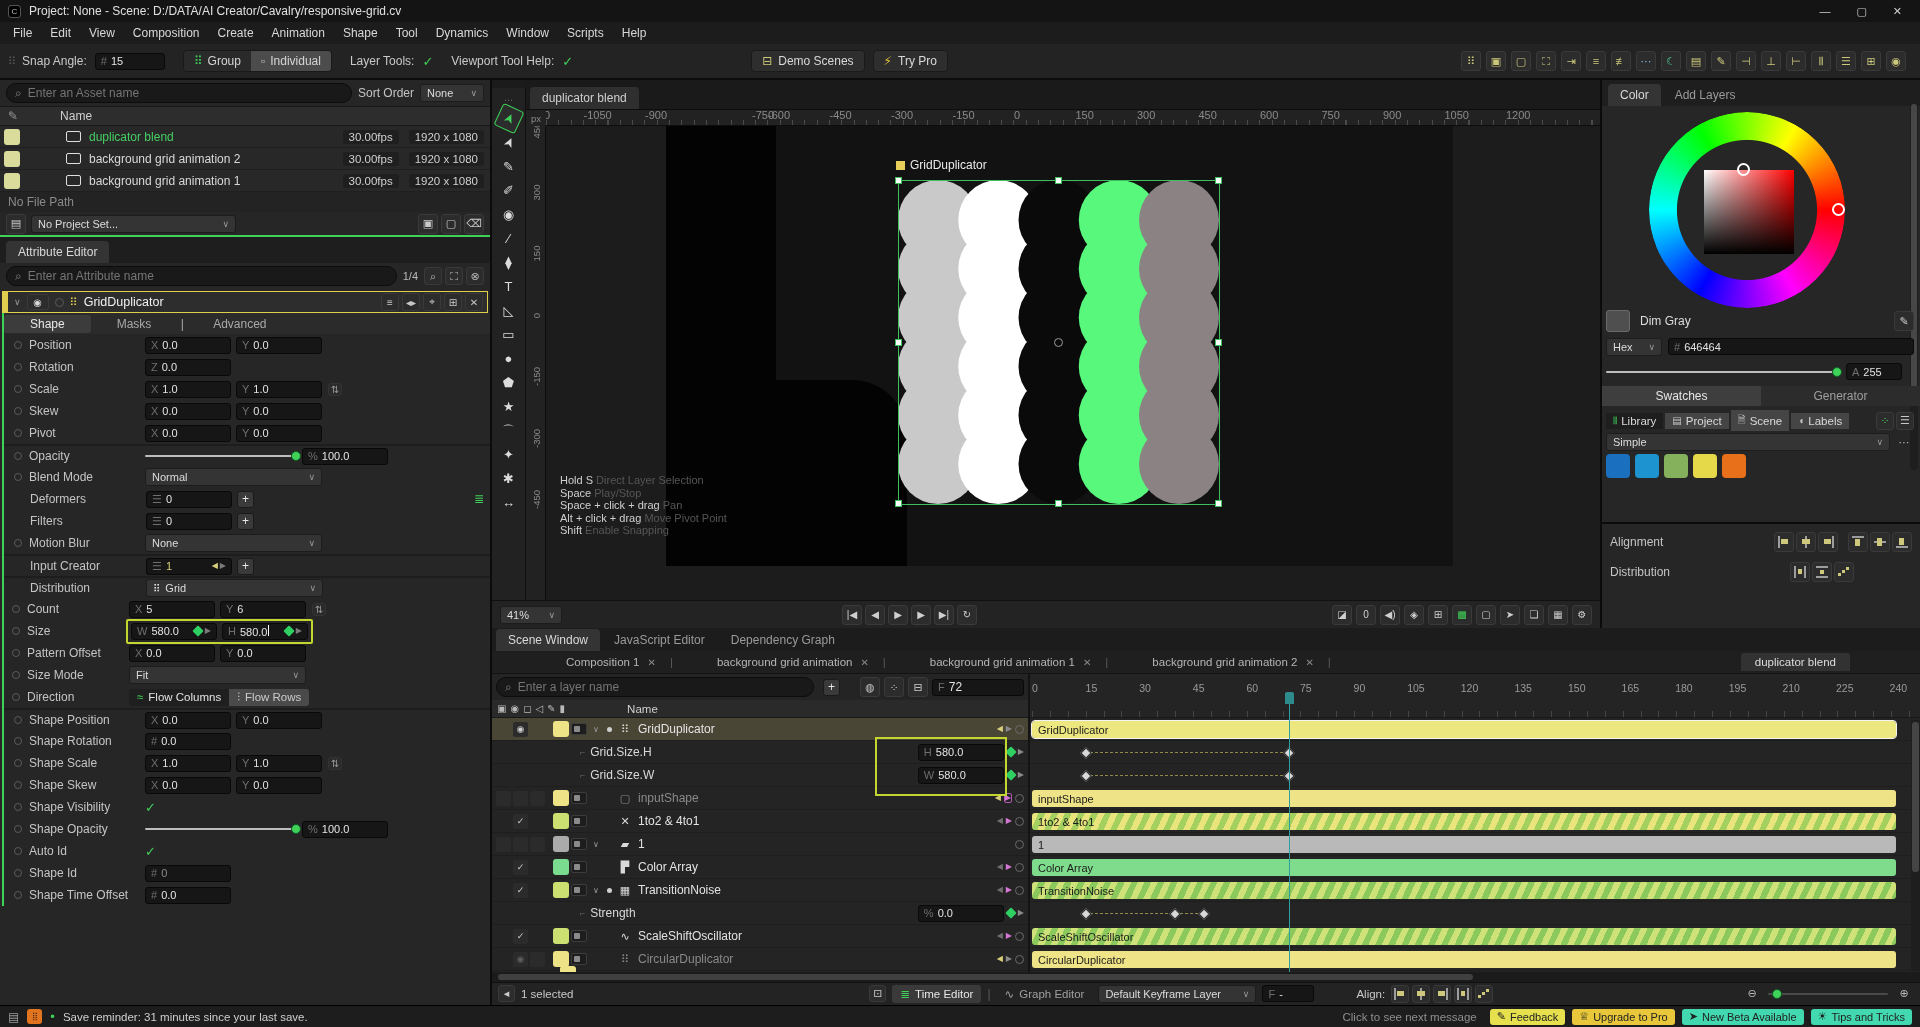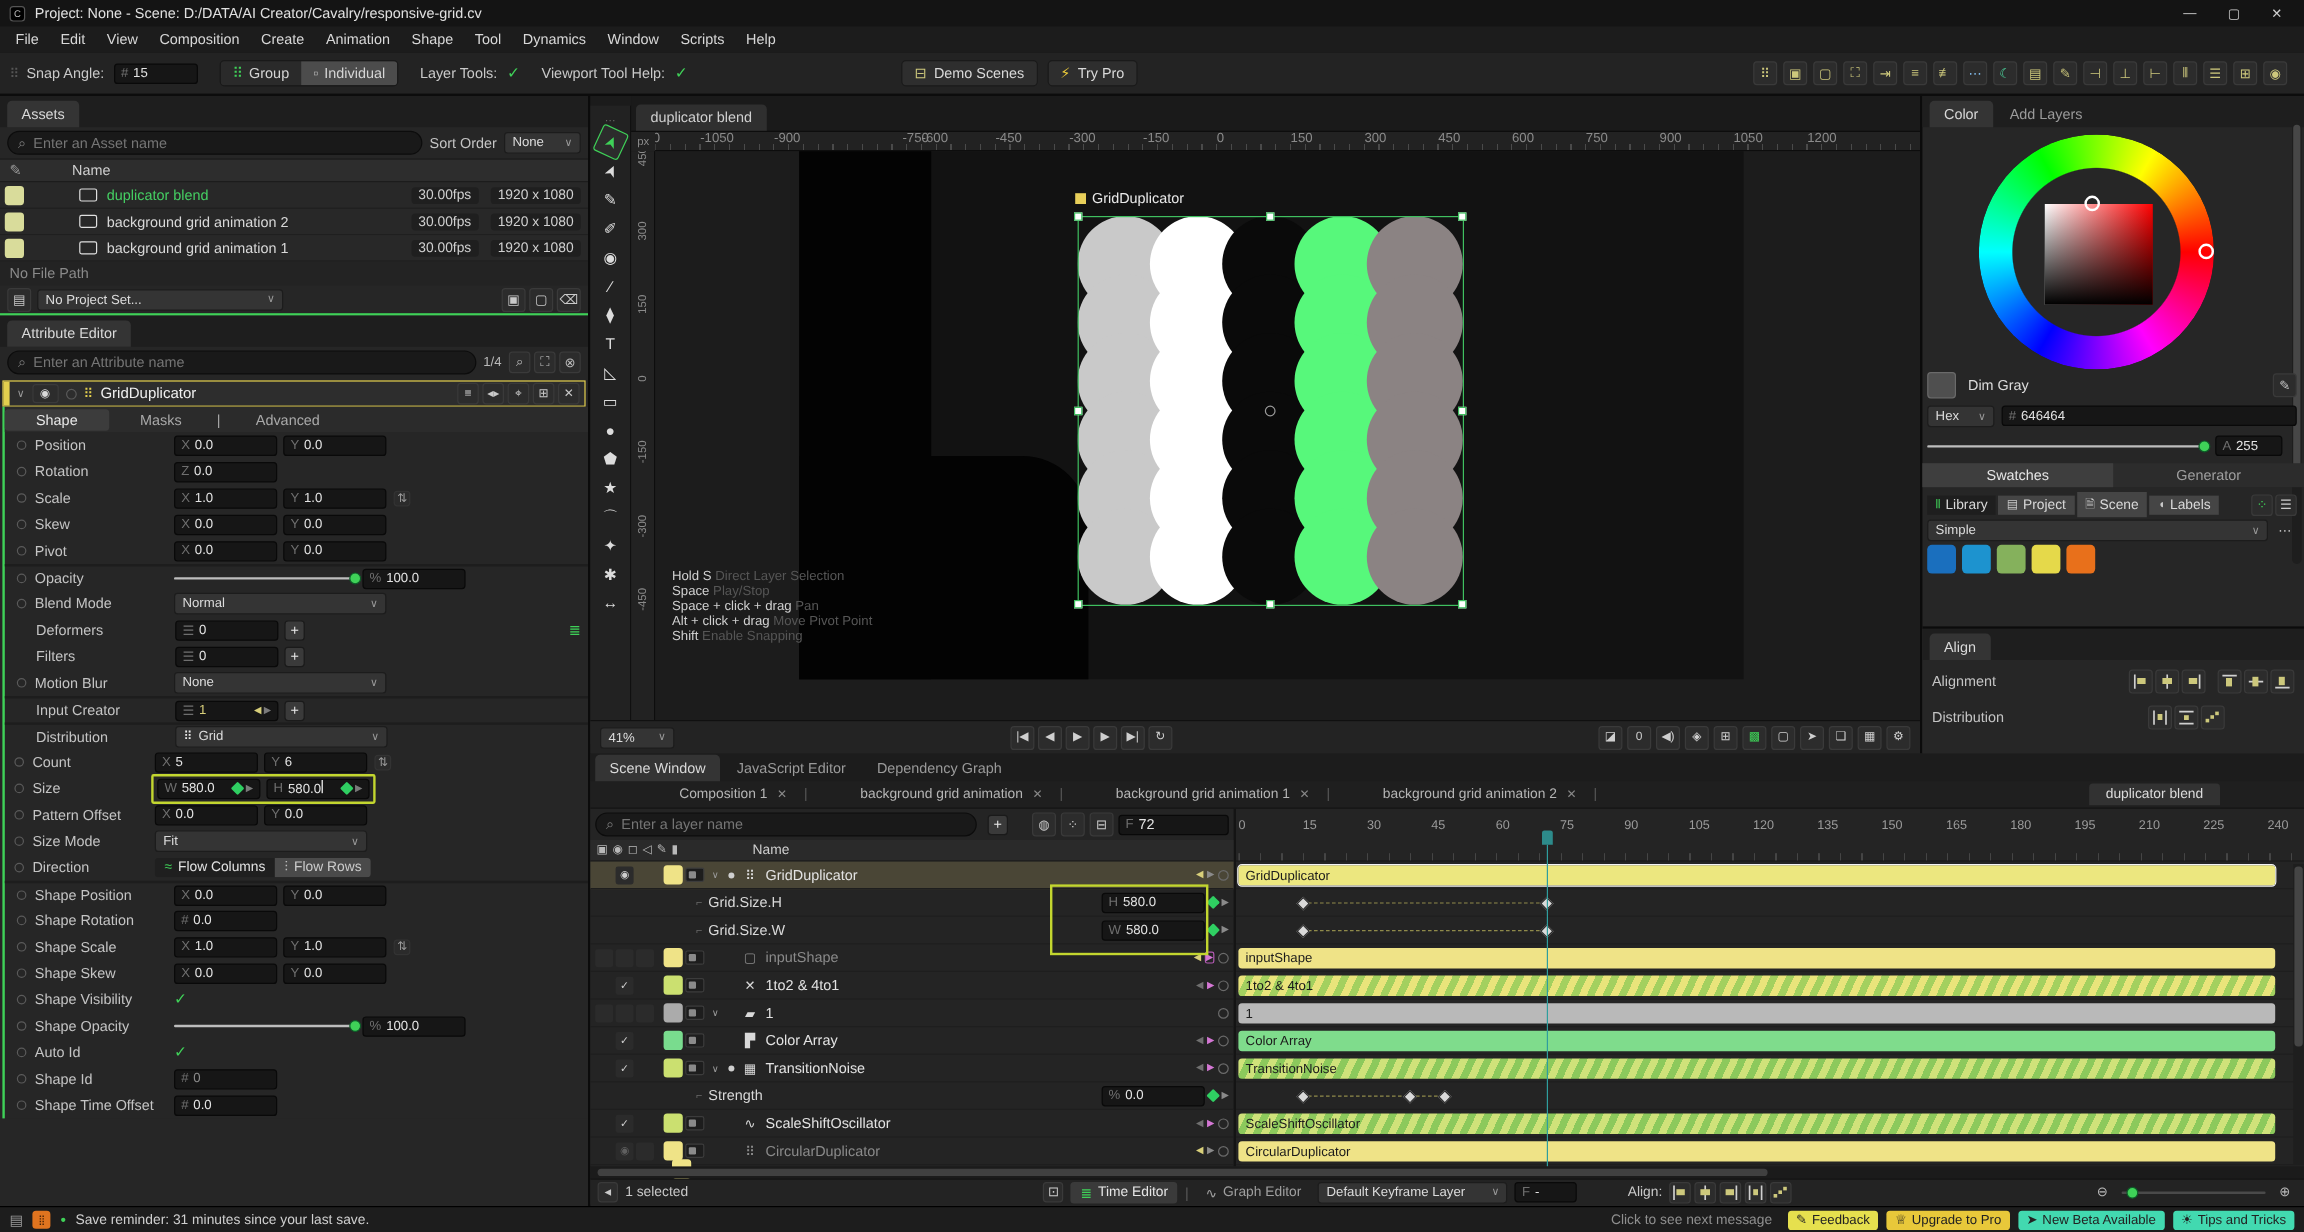--- a/index.html
+++ b/index.html
@@ -283,23 +283,20 @@
         <span class="ibtn">⊥</span>
         <span class="ibtn">⊢</span>
         <span class="ibtn">⫴</span>
         <span class="ibtn">☰</span>
         <span class="ibtn">⊞</span>
         <span class="ibtn">◉</span>
       </div>
   </div>
 
   <div id="leftcol" class="abs">
-    <div class="paneltabs">
-      <div class="chiptab">Assets</div>
-    </div>
     <div class="searchrow">
       <div class="search">
         <span>⌕</span>
         <span class="ph">Enter an Asset name</span>
       </div>
       <span class="lbl" style="color:#c4c4c4">Sort Order</span>
       <div class="ddn" style="width:64px">
           <span>None</span>
           <span class="car">∨</span>
         </div>
@@ -867,23 +864,20 @@
       <span class="ibtn" style="color:#b9b9b9;border:none;background:transparent">⋯</span>
     </div>
     <div id="swatches">
         <div class="sw" style="background: rgb(26, 111, 190);"></div>
         <div class="sw" style="background: rgb(29, 147, 207);"></div>
         <div class="sw" style="background: rgb(133, 177, 92);"></div>
         <div class="sw" style="background: rgb(229, 217, 74);"></div>
         <div class="sw" style="background: rgb(232, 112, 27);"></div>
       </div>
     <div id="alignpanel">
-      <div class="paneltabs">
-        <div class="chiptab">Align</div>
-      </div>
       <div class="alnrow">
         <span class="lbl">Alignment</span>
         <span class="sp"></span>
         <div class="grp" id="aln-grp1">
             <span class="ibtn">
               <svg width="14" height="14" viewBox="0 0 14 14">
                 <line x1="2" y1="1" x2="2" y2="13" stroke="#cfcfcf" stroke-width="1.4"></line>
                 <rect x="4" y="4" width="7" height="5" fill="#cdc87c"></rect>
               </svg>
             </span>

